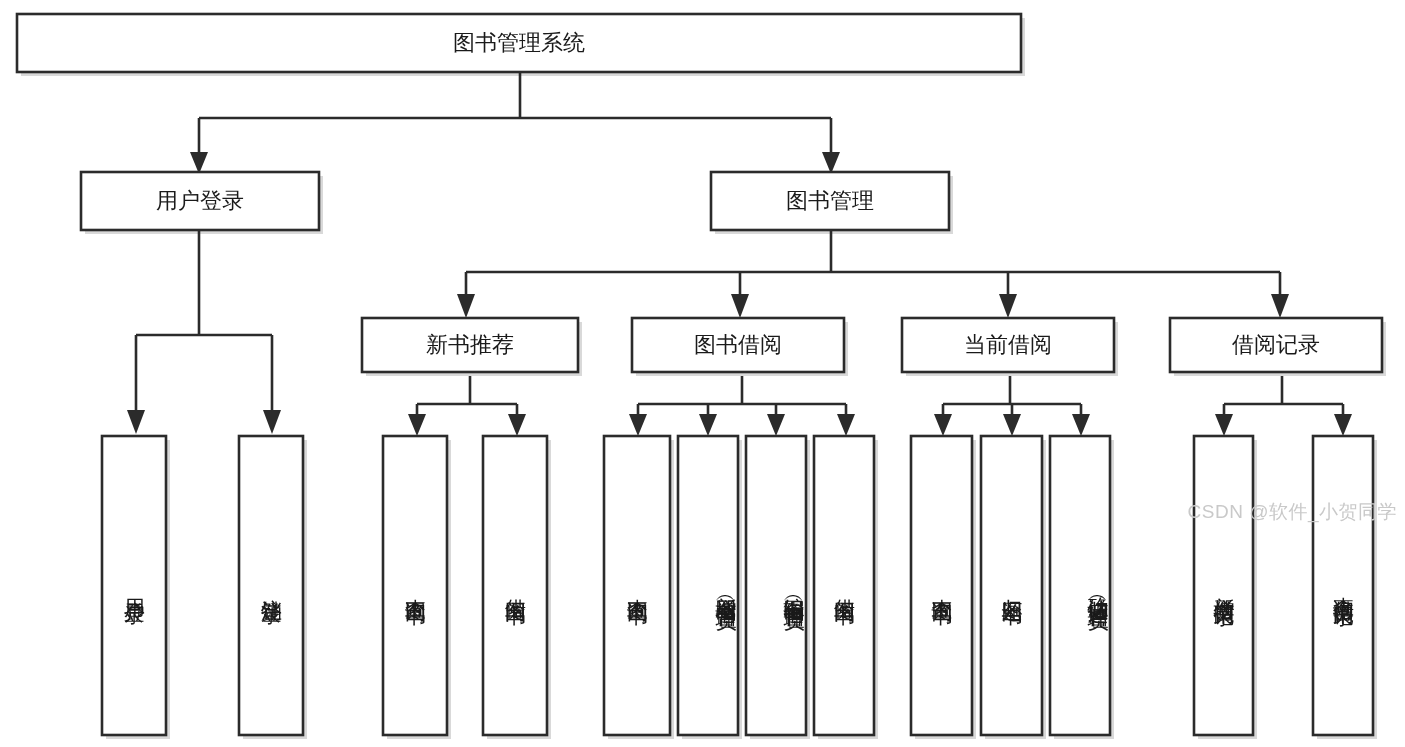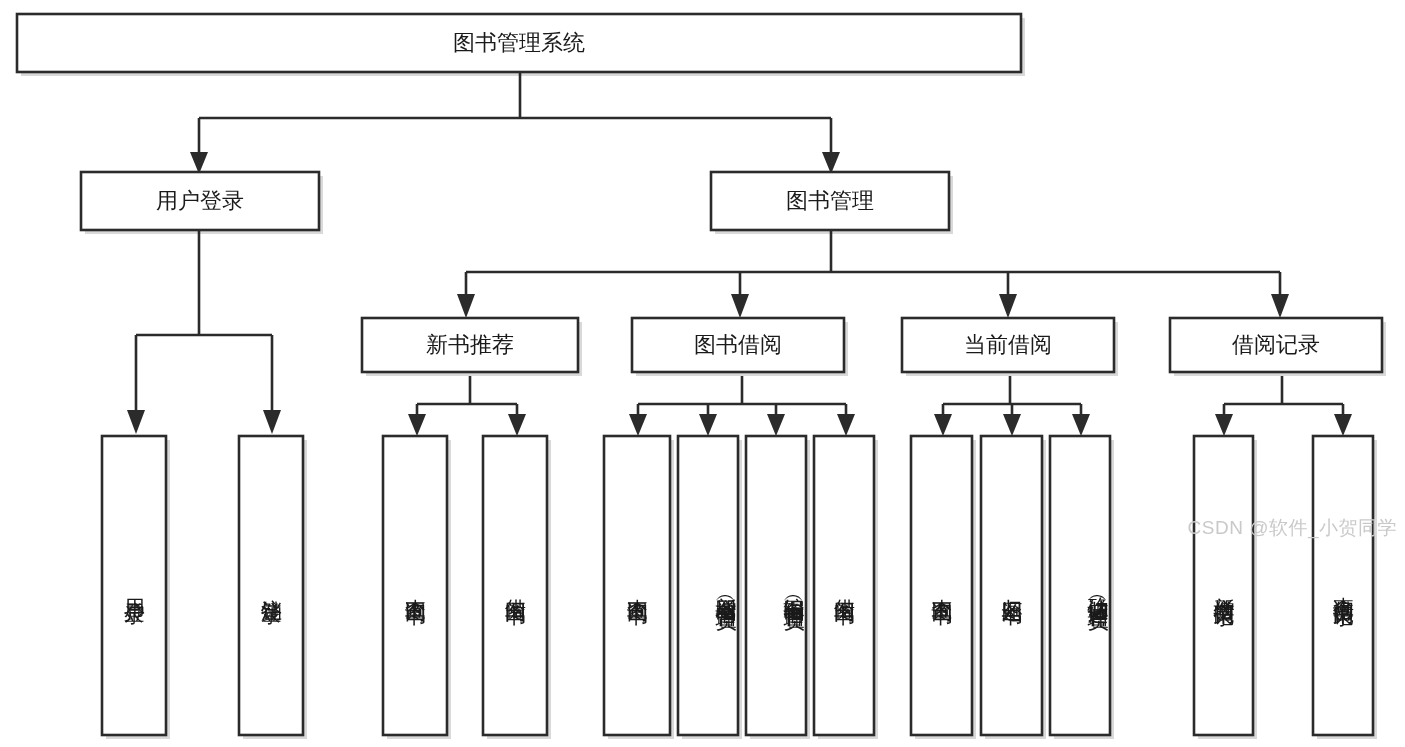--- a/index.html
+++ b/index.html
@@ -65,21 +65,21 @@
     text-align: center;
     display: flex;
     align-items: center;
     justify-content: center;
     white-space: nowrap;
     pointer-events: none;
   }
   .watermark {
     position: absolute;
     right: 8px;
-    bottom: 6px;
+    bottom: 22px;
     font-family: "Liberation Sans", "DejaVu Sans", sans-serif;
     font-size: 19px;
     color: #c9c9c9;
     letter-spacing: 0.5px;
     white-space: nowrap;
   }
 </style>
 </head>
 <body>
 

